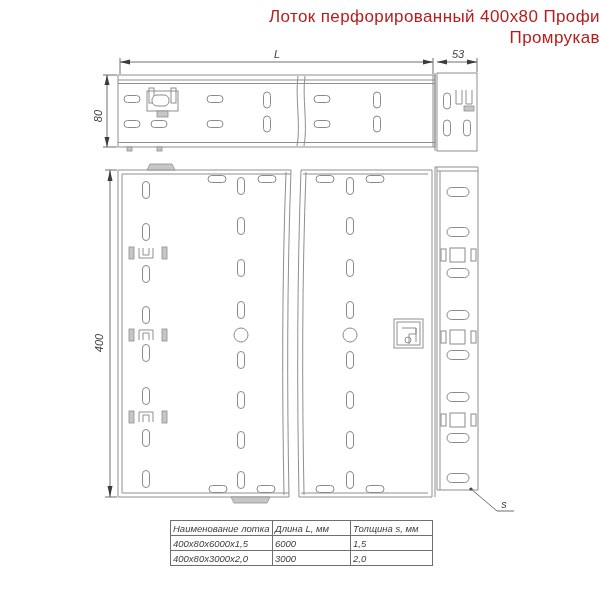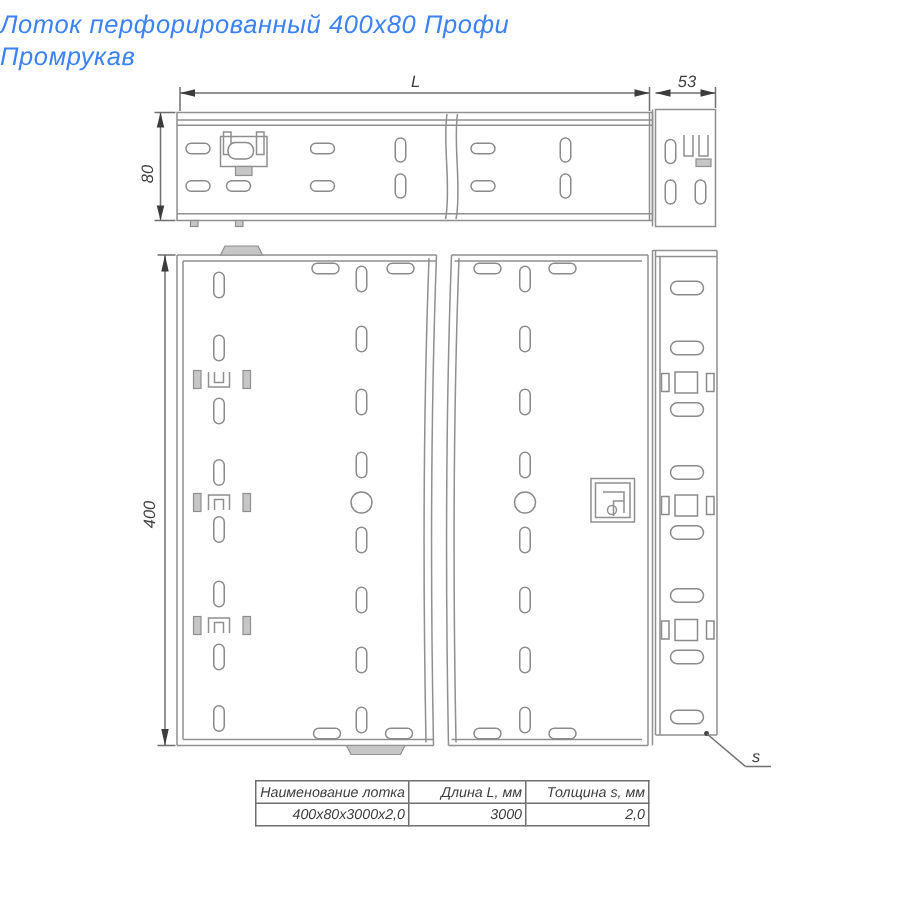--- a/index.html
+++ b/index.html
@@ -1,29 +1,29 @@
 <!DOCTYPE html>
 <html><head>
 <meta charset="utf-8">
 <style>
   html,body{margin:0;padding:0;background:#fff}
   .sheet{position:relative;width:600px;height:600px;background:#fff;overflow:hidden;
          font-family:"Liberation Sans",sans-serif}
-  .title{position:absolute;top:6px;left:0;width:100%;text-align:left;
-         font-style:italic;font-size:17px;line-height:1.25;color:#3b82f6;letter-spacing:.4px}
+  .title{position:absolute;top:6px;left:0;width:100%;text-align:right;
+         font-size:17px;line-height:1.25;color:#b91c1c;letter-spacing:.4px}
   svg{position:absolute;left:0;top:0}
   .ln{fill:none;stroke:#8f8f8f;stroke-width:1}
   .perf{fill:#fff;stroke:#8a8a8a;stroke-width:1}
   .hatch{fill:#c6c6c6;stroke:#8f8f8f;stroke-width:.8}
   .dim{stroke:#6f6f6f;stroke-width:1;fill:none}
   .arr{fill:#3c3c3c;stroke:none}
   .dimtxt{font:italic 11px "Liberation Sans",sans-serif;fill:#3f3f3f;text-anchor:middle}
   .spec{position:absolute;left:170px;top:520px;border-collapse:collapse;table-layout:fixed;
         font-style:italic;font-size:9.5px;color:#3d3d3d;background:#fff}
-  .spec th,.spec td{border:1px solid #6f6f6f;text-align:right;vertical-align:middle;
+  .spec th,.spec td{border:1px solid #6f6f6f;text-align:left;vertical-align:middle;
         padding:0 2px;height:14px;font-weight:normal;font-style:italic;white-space:nowrap;overflow:hidden}
 </style>
 </head>
 <body>
 
 <div class="sheet">
 
   <div class="title">
     <div>Лоток перфорированный 400х80 Профи</div>
     <div>Промрукав</div>
@@ -203,19 +203,24 @@
       </colgroup>
     <thead>
       <tr>
         <th>Наименование лотка</th>
         <th>Длина L, мм</th>
         <th>Толщина s, мм</th>
       </tr>
     </thead>
     <tbody>
       <tr>
+        <td>400х80х6000х1,5</td>
+        <td>6000</td>
+        <td>1,5</td>
+      </tr>
+      <tr>
         <td>400х80х3000х2,0</td>
         <td>3000</td>
         <td>2,0</td>
       </tr>
     </tbody>
   </table>
 </div>
 
 </body></html>

